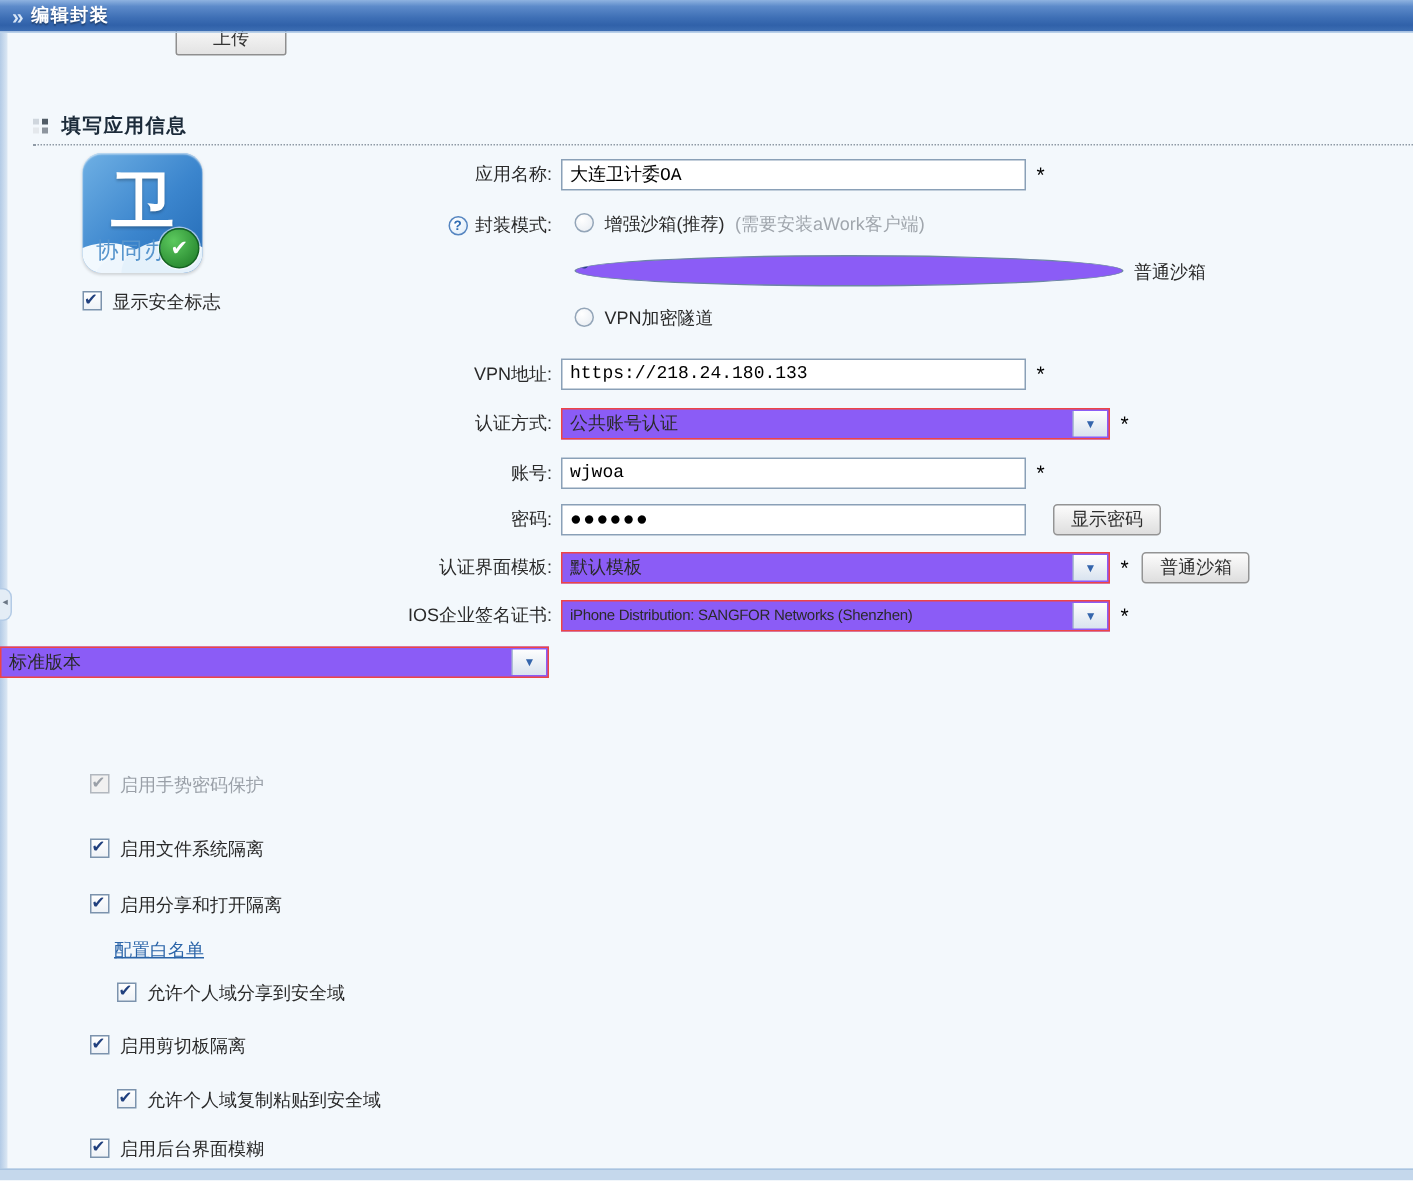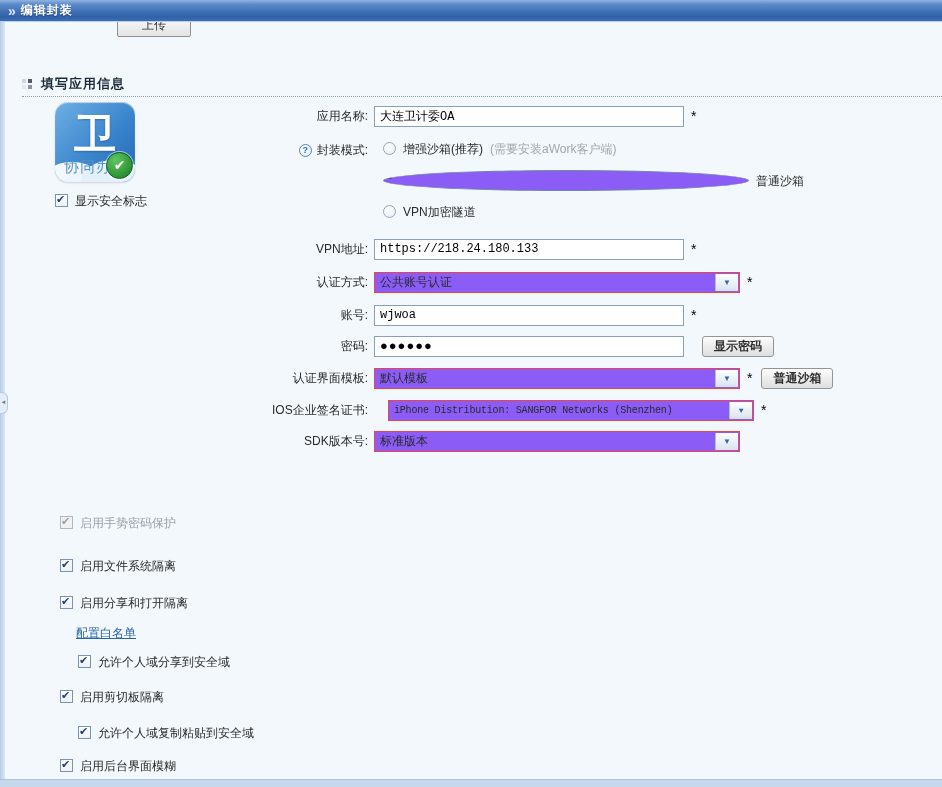--- a/index.html
+++ b/index.html
@@ -70,24 +70,24 @@
   .flabel{flex:none;width:374px;text-align:right;padding-right:6px;box-sizing:border-box;color:#2a2a2a;
     display:flex;align-items:center;justify-content:flex-end;gap:5px;}
   .tinput{flex:none;width:310px;height:21px;box-sizing:border-box;border:1px solid #8aa0b7;background:#fff;
     padding:0 5px;font-family:"Liberation Mono","DejaVu Sans Mono",monospace;font-size:12px;color:#000;}
   .pw{letter-spacing:1px;font-size:13px;font-weight:bold;}
   .sel{flex:none;position:relative;width:366px;height:21px;box-sizing:border-box;border:1px solid #ef4444;
     background:#8b5cf6;line-height:19px;padding:0 27px 0 5px;overflow:hidden;white-space:nowrap;cursor:pointer;}
   .sel .arrow{position:absolute;right:1px;top:1px;bottom:1px;width:22px;
     background:linear-gradient(#fefefe,#d9e3ef);border-left:1px solid #aebfd2;
     color:#3565ac;font-size:8px;display:flex;align-items:center;justify-content:center;}
-  .sel.mono{font-family:Liberation Mono, monospace;font-size:10px;letter-spacing:-0.2px;margin-left:14px;}
+  .sel.mono{font-family:Liberation Sans, sans-serif;font-size:10px;letter-spacing:-0.2px;}
   .req{margin-left:7px;font-size:14px;color:#000;line-height:21px;}
   .btn{height:21px;padding:0 11px;margin-left:9px;border:1px solid #949494;border-radius:3px;
-    background:linear-gradient(#fcfcfc,#dedede);font-family:inherit;font-size:12px;color:#2e2e2e;cursor:pointer;font-weight:bold;}
+    background:linear-gradient(#fcfcfc,#dedede);font-family:inherit;font-size:12px;color:#2e2e2e;cursor:pointer;}
   .btn.pwbtn{margin-left:18px;}
   .helpicon{flex:none;width:13px;height:13px;border-radius:50%;border:1px solid #5585c0;box-sizing:border-box;
     background:radial-gradient(circle at 35% 30%,#ffffff,#dcebf9);color:#2f6cb3;font-size:9px;font-weight:bold;
     line-height:11px;text-align:center;cursor:pointer;}
 
   .wl{position:absolute;color:#2a64a8;text-decoration:underline;cursor:pointer;}
 </style>
 </head>
 <body>
 
@@ -193,21 +193,20 @@
   <div class="frow" style="top:399px">
     <span class="flabel">IOS企业签名证书:</span>
     <div class="sel mono">
       <span>iPhone Distribution: SANGFOR Networks (Shenzhen)</span>
       <span class="arrow">▼</span>
     </div>
     <span class="req">*</span>
   </div>
 
   <div class="frow" style="top:430px">
-    <span class="flabel">SDK版本号:</span>
     <div class="sel">
       <span>标准版本</span>
       <span class="arrow">▼</span>
     </div>
   </div>
 
 
   <div class="cbrow" style="left:60px;top:515px">
     <span class="cb checked disabled"></span>
     <span class="cbl dis">启用手势密码保护</span>

